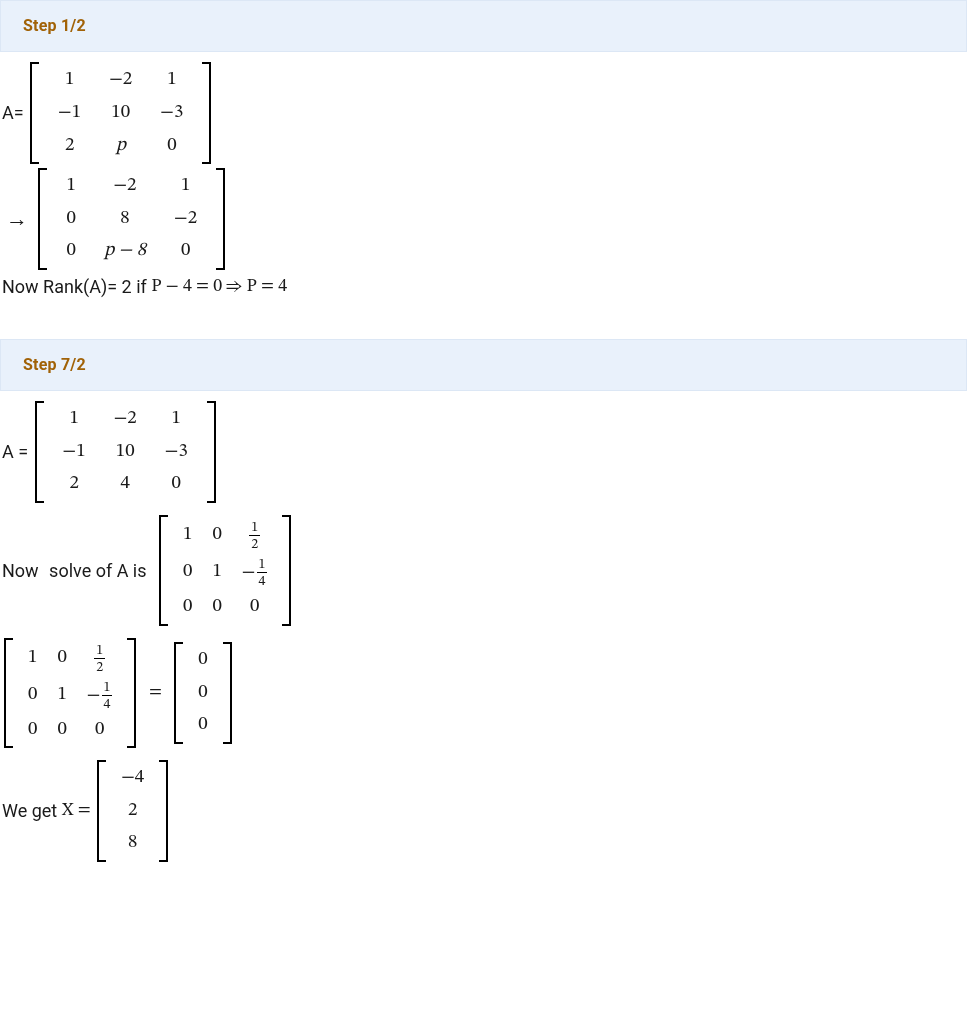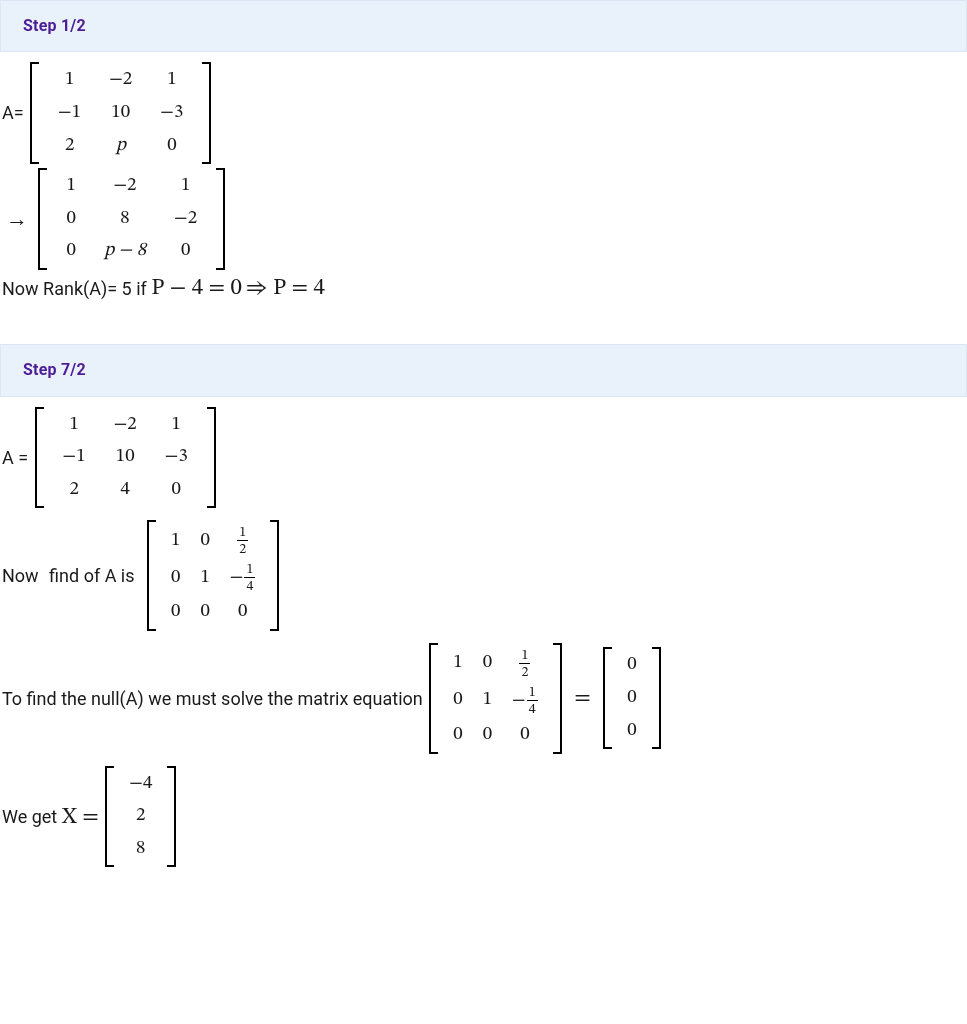--- a/index.html
+++ b/index.html
@@ -10,21 +10,21 @@
     width: 967px;
     font-size: 17px;
     line-height: 1.4;
   }
   .step-header {
     background: #e9f1fb;
     border: 1px solid #dce7f5;
     padding: 14px 22px;
     font-weight: 700;
     letter-spacing: .2px;
-    color: #4c1d95;
+    color: #a16207;
     font-size: 16px;
   }
   .step-body {
     padding: 8px 2px 40px 2px;
     font-size: 18px;
   }
   .row { white-space: nowrap; }
   .mtx {
     display: inline-block;
     vertical-align: middle;
@@ -56,21 +56,21 @@
   .frac {
     display: inline-block;
     vertical-align: middle;
     text-align: center;
     font-family: "Cambria Math","STIX Two Math",serif;
     line-height: 1;
   }
   .frac .n { display:block; font-size: 14px; padding: 0 2px 1px 2px; border-bottom: 1px solid #000; }
   .frac .d { display:block; font-size: 14px; padding: 1px 2px 0 2px; }
   .neg { margin-right: 1px; }
-  .mw { font-family: "Cambria Math","STIX Two Math",serif; font-size: 23px; vertical-align: middle; }
+  .mw { font-family: "Cambria Math","STIX Two Math",serif; font-size: 18px; vertical-align: middle; }
   .eqwrap > * { vertical-align: middle; }
   .gap { height: 8px; }
 </style>
 </head>
 <body>
 
 <div class="step-header">
   <span>Step 1/2</span>
 </div>
 <div class="step-body">
@@ -116,21 +116,21 @@
       <tr>
               <td>0</td>
               <td class="mathit">p − 8</td>
               <td>0</td>
             </tr>
     </tbody>
         </table></span>
   </div>
 
   <div class="row">
-    <span class="txt">Now Rank(A)= 5 if </span>
+    <span class="txt">Now Rank(A)= 2 if </span>
     <span class="mw">P − 4 = 0 ⇒ P = 4</span>
   </div>
 </div>
 
 <div class="step-header">
   <span>Step 7/2</span>
 </div>
 <div class="step-body">
 
   <div class="row eqwrap">
@@ -153,21 +153,21 @@
               <td>0</td>
             </tr>
     </tbody>
         </table></span>
   </div>
 
   <div class="gap"></div>
 
   <div class="row eqwrap">
     <span class="txt">Now</span>
-    <span class="txt" style="padding:0 6px">find  of A is</span>
+    <span class="txt" style="padding:0 6px">solve  of A is</span>
     <span class="mtx tight"><table>
       <tbody>
             <tr>
         <td>1</td>
         <td>0</td>
         <td><span class="frac"><span class="n">1</span><span class="d">2</span></span></td>
       </tr>
       <tr>
         <td>0</td>
         <td>1</td>
@@ -178,21 +178,20 @@
         <td>0</td>
         <td>0</td>
       </tr>
     </tbody>
         </table></span>
   </div>
 
   <div class="gap"></div>
 
   <div class="row eqwrap">
-    <span class="txt">To find the null(A) we must solve the matrix equation</span>
     <span class="mtx tight"><table>
       <tbody>
             <tr>
         <td>1</td>
         <td>0</td>
         <td><span class="frac"><span class="n">1</span><span class="d">2</span></span></td>
       </tr>
       <tr>
         <td>0</td>
         <td>1</td>

